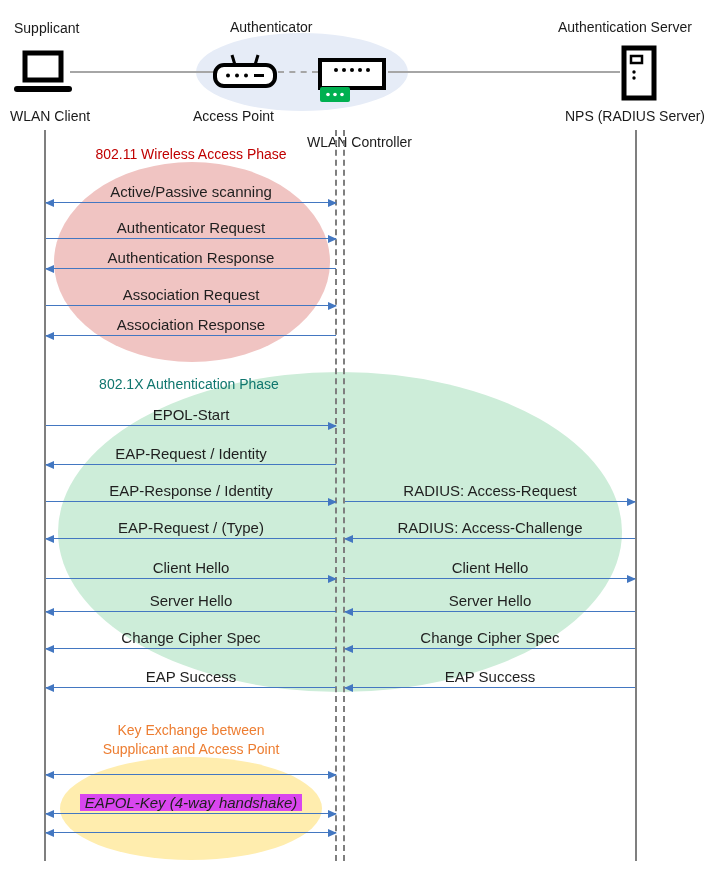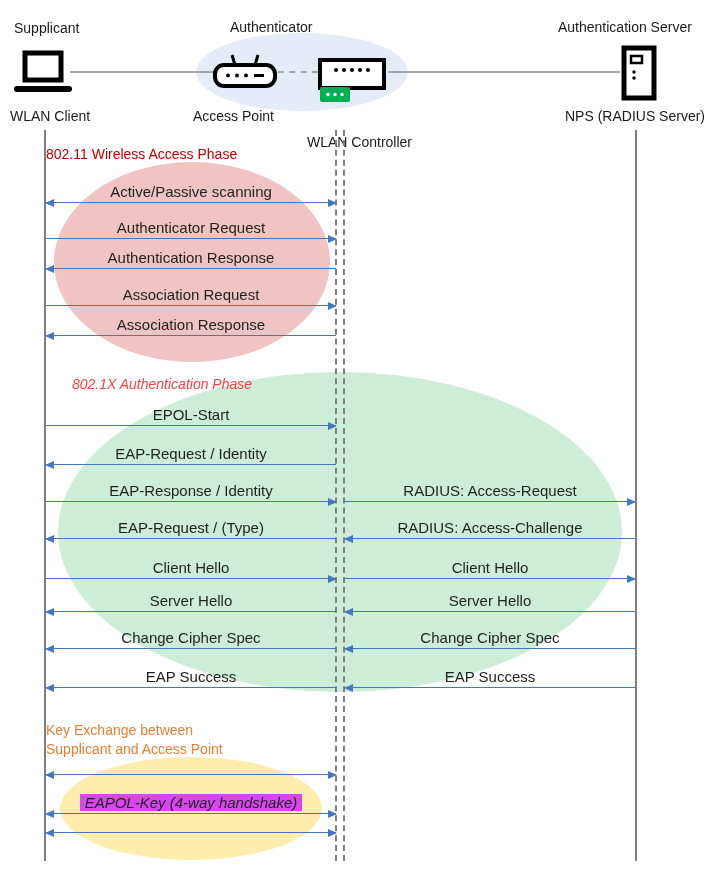--- a/index.html
+++ b/index.html
@@ -51,24 +51,25 @@
     top: 130px;
     width: 0;
     height: 731px;
     border-left: 2px dashed #7f7f7f;
   }
 
   
   .phase-title {
     position: absolute;
     font-size: 14px;
+    text-align: center;
     white-space: nowrap;
   }
   #phase1-title { left: 46px; width: 290px; top: 146px; color: #c00000; }
-  #phase2-title { left: 72px; width: 290px; top: 376px; color: #ef4444; font-style: italic; }
+  #phase2-title { left: 44px; width: 290px; top: 376px; color: #0f766e; }
   #phase3-title-1 { left: 46px; width: 290px; top: 722px; color: #ed7d31; }
   #phase3-title-2 { left: 46px; width: 290px; top: 741px; color: #ed7d31; }
 
   
   .msg { position: absolute; height: 0; }
   .msg-line {
     position: absolute;
     left: 0; right: 0; top: 0;
     border-top: 1.5px solid #4377c1;
   }

